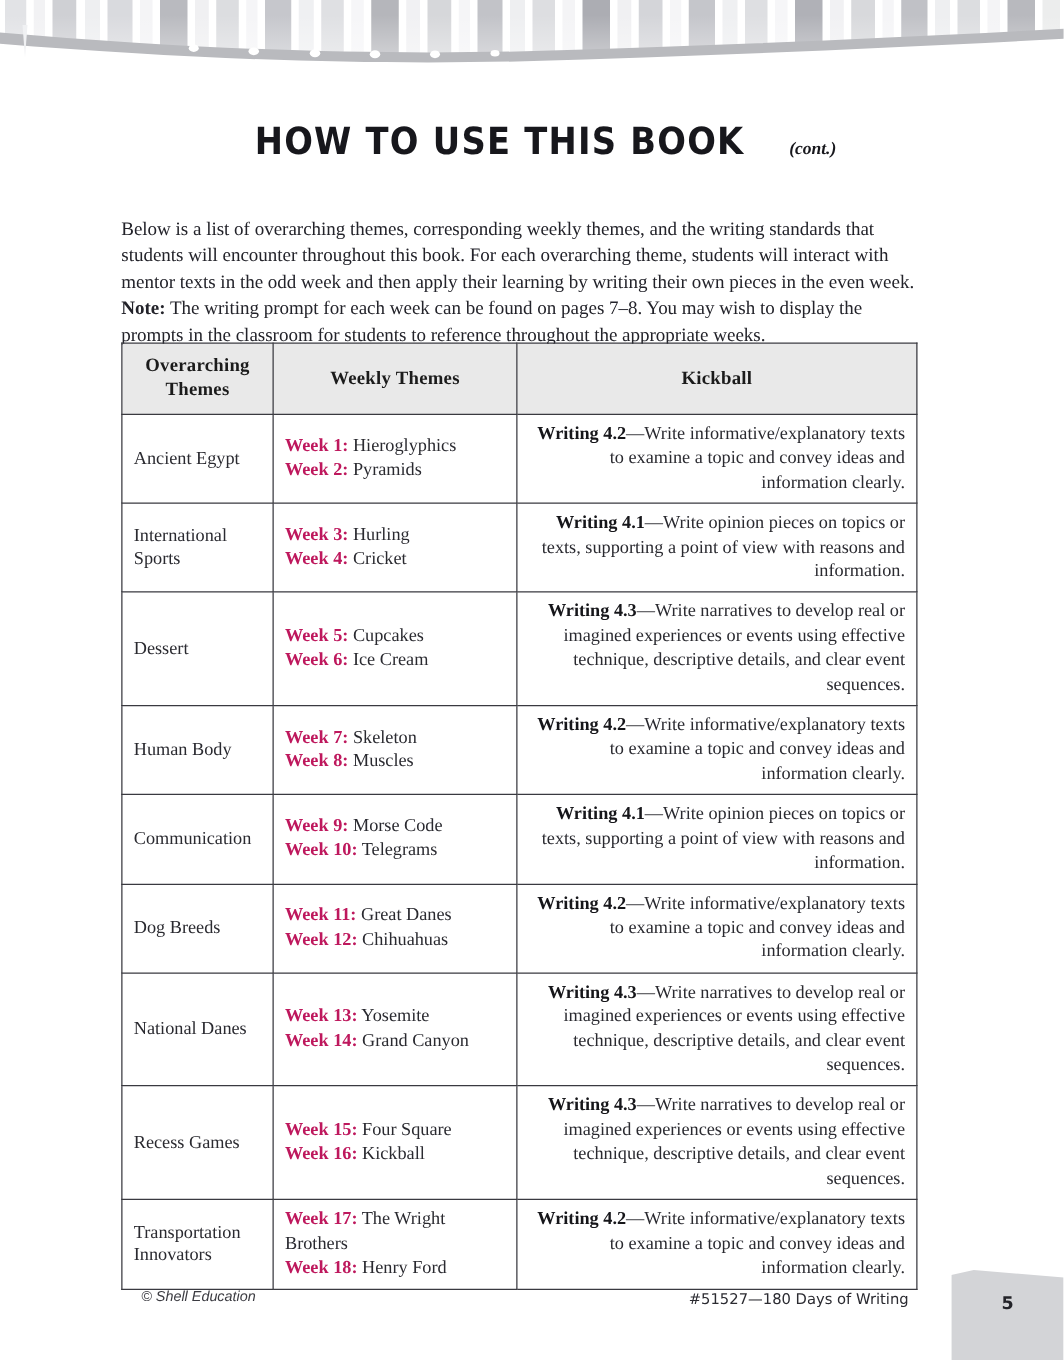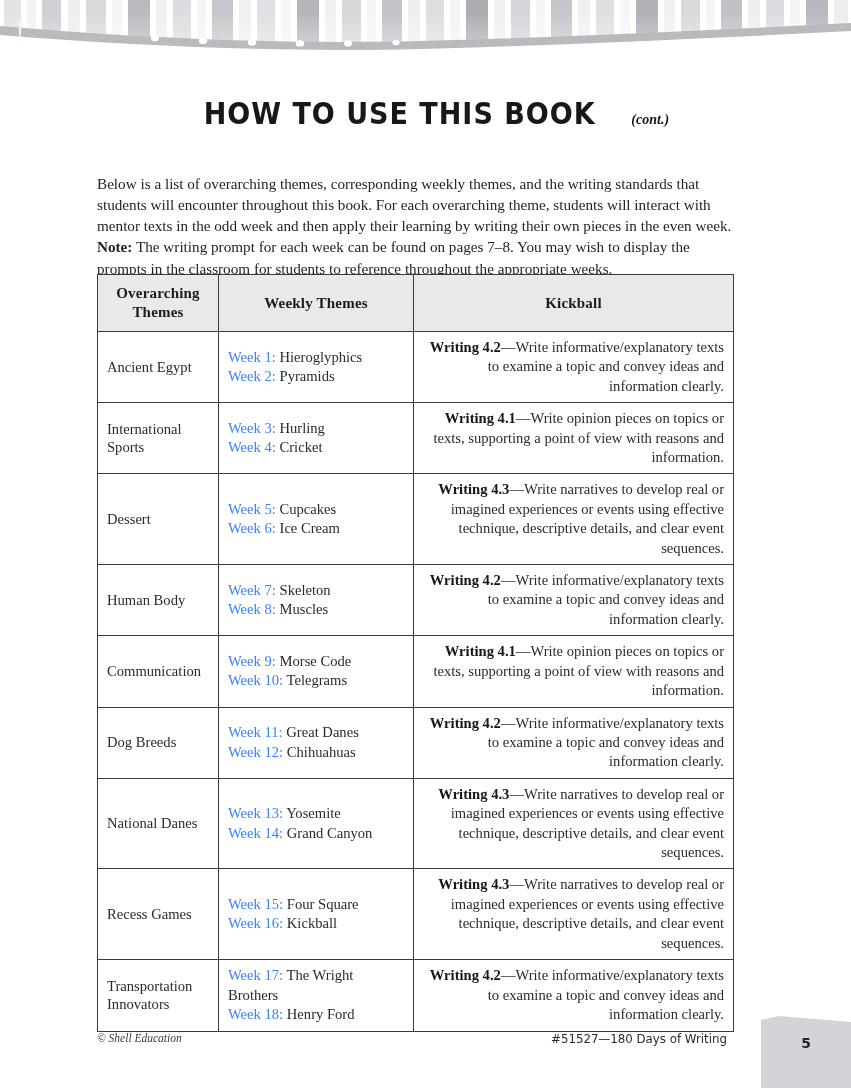--- a/index.html
+++ b/index.html
@@ -101,35 +101,35 @@
     font-size: 14.6px;
     line-height: 18.5px;
     color: #2a2a30;
     margin-top: 16px;
   }
   td.weekly {
     font-size: 14.6px;
     line-height: 19.6px;
     color: #2a2a30;
   }
-  td.weekly .wk { font-weight: normal; color: #3b82f6; }
+  td.weekly .wk { font-weight: bold; color: #be185d; }
   td.standards {
     font-size: 14.6px;
     line-height: 19.4px;
     color: #2a2a30;
     text-align: right;
   }
   td.standards .code { font-weight: bold; color: #16161a; }
 
   
   #footer-left {
     position: absolute;
-    left: 97px;
+    left: 113px;
     top: 1032px;
-    font-family: Liberation Serif, serif;
+    font-family: Liberation Sans, sans-serif;
     font-style: italic;
     font-size: 11.5px;
     color: #3b3b41;
     white-space: nowrap;
   }
   #footer-center {
     position: absolute;
     left: 551px;
     top: 1032px;
     font-family: "DejaVu Sans", "Liberation Sans", sans-serif;

